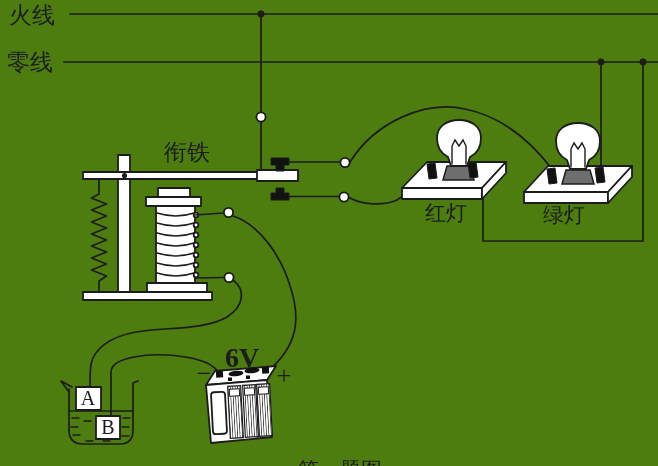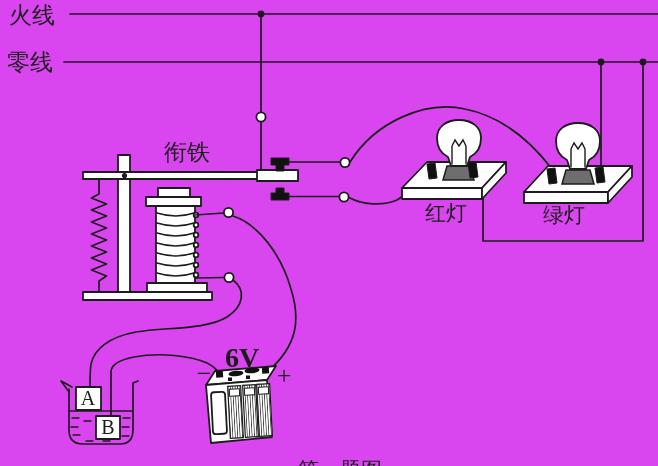--- a/index.html
+++ b/index.html
@@ -1,17 +1,17 @@
 <!DOCTYPE html>
 <html lang="zh"><head>
 <meta charset="utf-8">
 <style>
   html,body{margin:0;padding:0;background:#ffffff;}
   body{width:658px;height:466px;overflow:hidden;font-family:"DejaVu Sans",sans-serif;}
-  .stage{position:relative;width:658px;height:466px;background:#d946ef;}
+  .stage{position:relative;width:658px;height:466px;background:#4d7c0f;}
   svg{display:block;}
   .ink{stroke:#1c1c1c;fill:none;stroke-width:1.7;stroke-linecap:round;stroke-linejoin:round;}
   .ink-thin{stroke:#1c1c1c;fill:none;stroke-width:1.4;stroke-linecap:round;}
   .part{stroke:#1c1c1c;fill:#ffffff;stroke-width:1.8;stroke-linejoin:round;}
   .solid{stroke:#1c1c1c;fill:#111111;stroke-width:1;stroke-linejoin:round;}
   .node{stroke:none;fill:#1c1c1c;}
   .term{stroke:#1c1c1c;fill:#ffffff;stroke-width:1.8;}
   .cjk{fill:#1c1c1c;font-family:"DejaVu Sans",sans-serif;font-size:23px;}
   .cjk-s{fill:#1c1c1c;font-family:"DejaVu Sans",sans-serif;font-size:21px;}
   .serif{fill:#1c1c1c;font-family:"Liberation Serif","DejaVu Serif",serif;}

